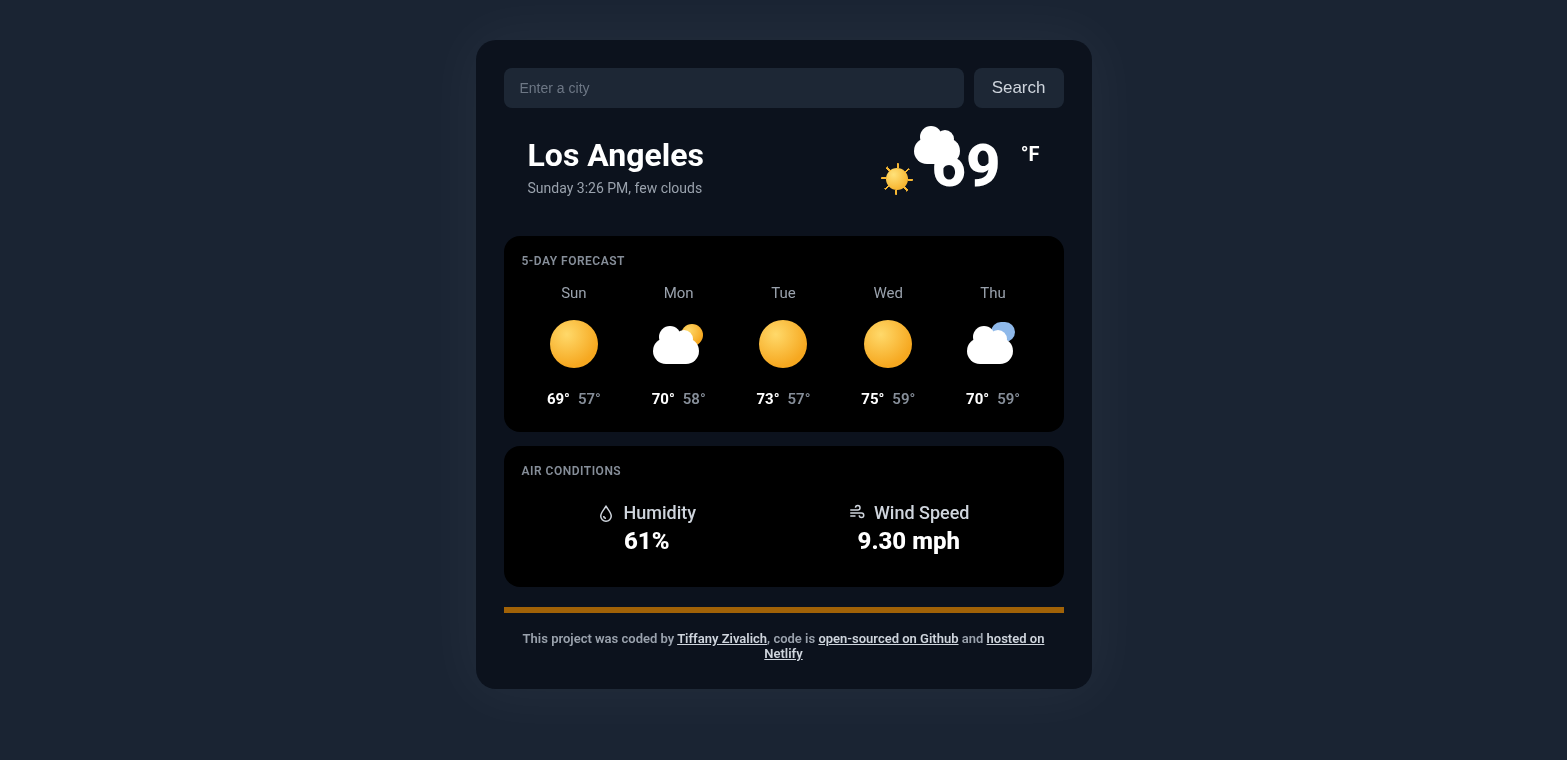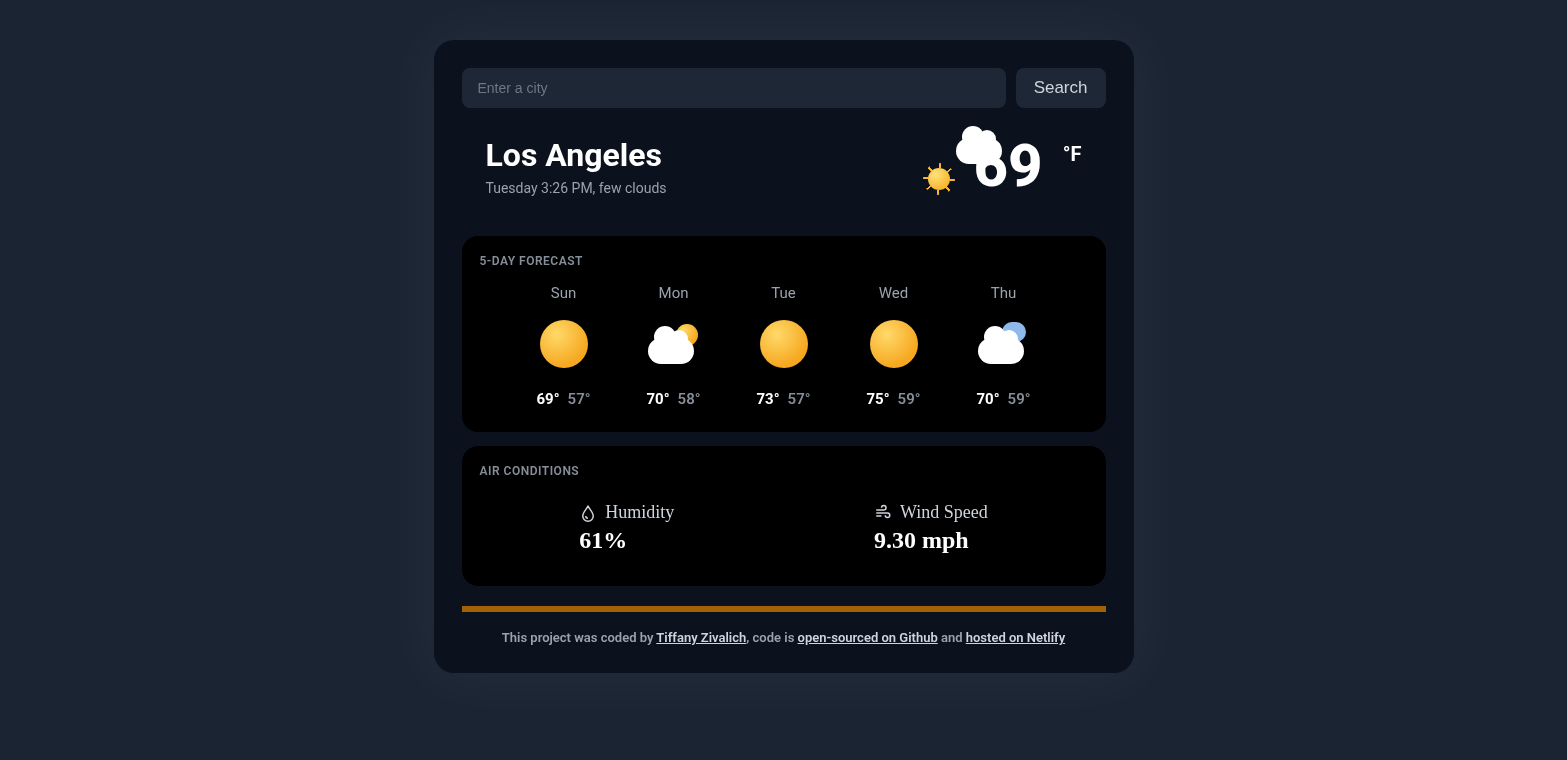--- a/index.html
+++ b/index.html
@@ -4,21 +4,21 @@
 <style>
   * { box-sizing: border-box; margin: 0; padding: 0; }
   body {
     background: #1a2433;
     font-family: -apple-system, BlinkMacSystemFont, "Segoe UI", Roboto, Helvetica, Arial, sans-serif;
     min-height: 760px;
     width: 1567px;
     padding: 40px 0;
   }
   .card {
-    width: 700px;
+    width: 616px;
     margin: 0 auto;
     background: #0c121d;
     border-radius: 20px;
     padding: 28px;
     box-shadow: 0 0 60px 10px rgba(255,255,255,0.04);
   }
   .search-row { display: flex; gap: 10px; margin-bottom: 28px; }
   .search-input {
     flex: 1;
     background: #1d2735;
@@ -63,21 +63,21 @@
     margin-bottom: 16px;
   }
   .forecast-row { display: flex; justify-content: center; }
   .day { text-align: center; width: 110px; }
   .day-name { color: #9aa2ad; font-size: 15px; margin-bottom: 14px; }
   .icon-wrap { height: 56px; display: flex; align-items: center; justify-content: center; margin-bottom: 18px; }
   .temps { font-size: 15px; font-weight: 700; }
   .hi { color: #fff; }
   .lo { color: #868e99; font-weight: 600; margin-left: 8px; }
   .air-row { display: flex; justify-content: space-around; padding: 8px 0; }
-  .air-col { text-align: center; display:flex; flex-direction:column; align-items:flex-start;font-family:Liberation Serif, serif; }
+  .air-col { text-align: center; display:flex; flex-direction:column; align-items:center; }
   .air-label { color: #cfd5dd; font-size: 18px; font-weight: 500; display: flex; align-items: center; gap: 8px; }
   .air-value { color: #fff; font-size: 24px; font-weight: 800; margin-top: 4px; }
   .footer {
     border-top: 6px solid #a16207;
     margin-top: 20px;
     padding-top: 18px;
     text-align: center;
     color: #9aa2ad;
     font-size: 13px;
     font-weight: 600;
@@ -130,21 +130,21 @@
 <div class="card">
 
   <div class="search-row">
     <input class="search-input" type="text" placeholder="Enter a city" style="">
     <button class="search-btn">Search</button>
   </div>
 
   <div class="current">
     <div>
       <div class="city">Los Angeles</div>
-      <div class="subline">Tuesday 3:26 PM, few clouds</div>
+      <div class="subline">Sunday 3:26 PM, few clouds</div>
     </div>
     <div class="temp-group">
       <span class="big-icon">
         <span class="cloud-sun"><span class="mini-sun"></span><span class="cloud-shape"></span></span>
       </span>
       <span class="temp">69</span>
       <a href="#" class="unit-link">°F</a>
     </div>
   </div>
 

